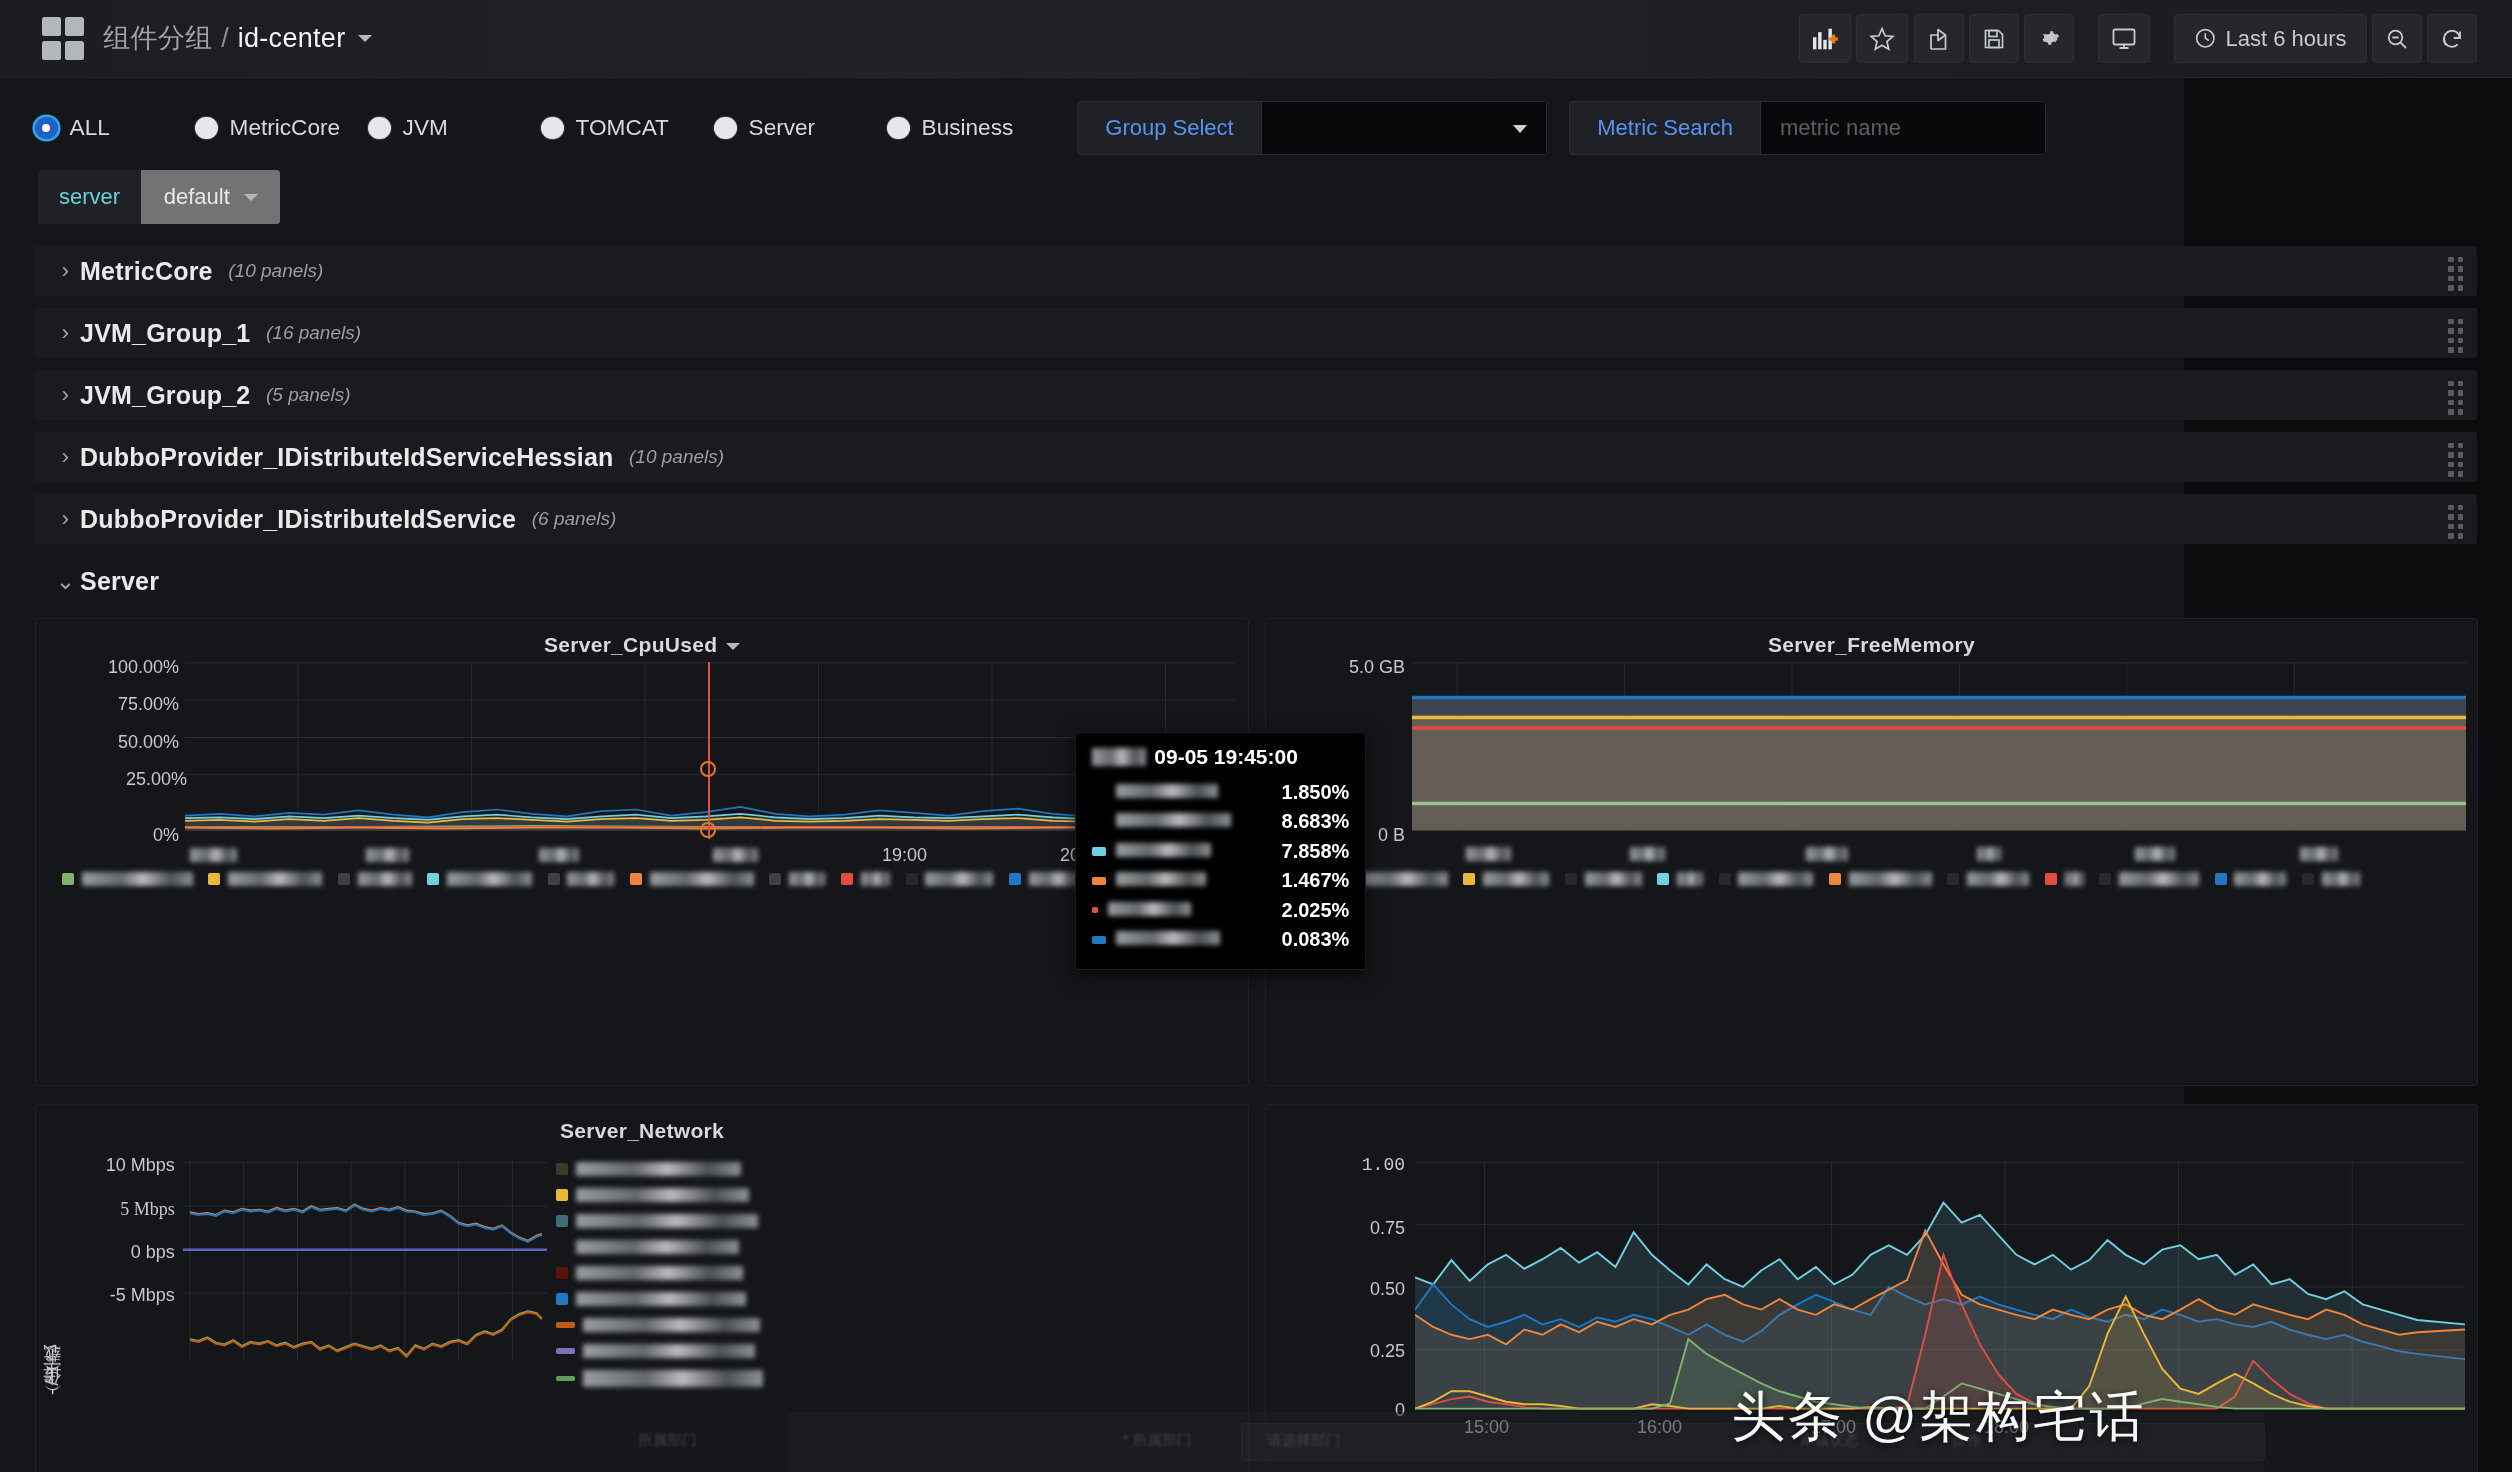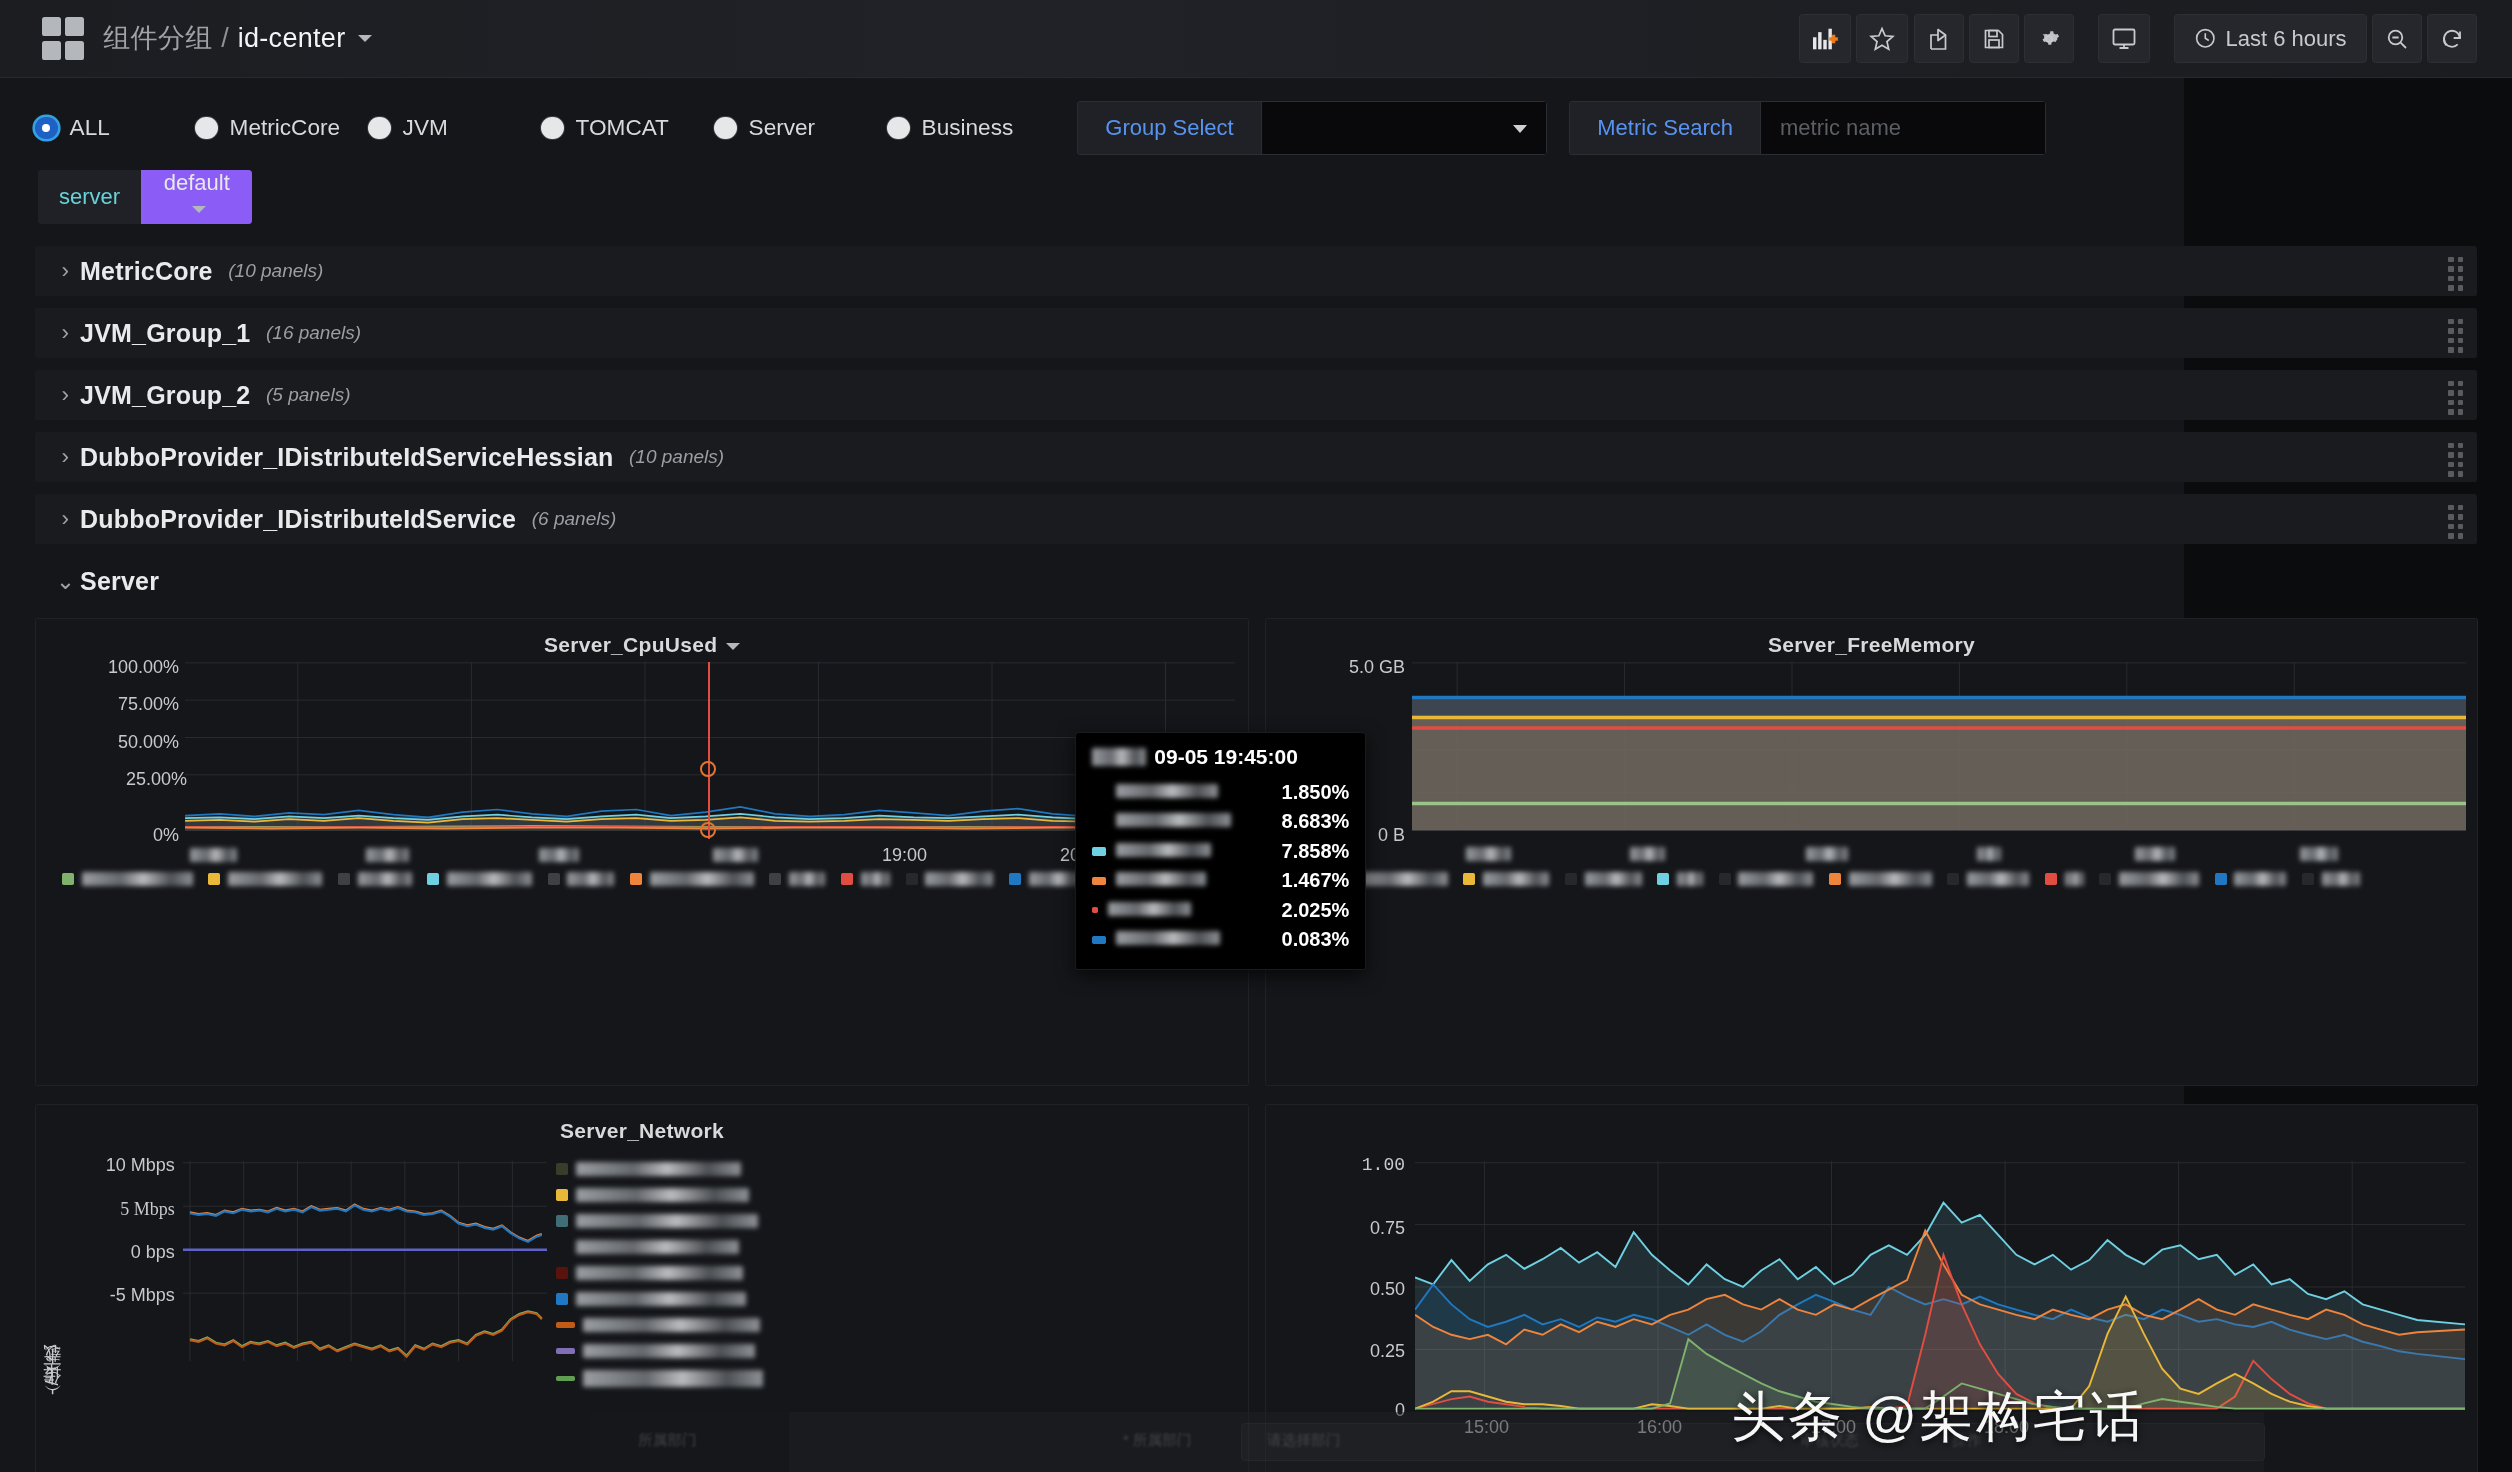--- a/index.html
+++ b/index.html
@@ -60,21 +60,21 @@
     background: #09090b; border: 0.9px solid #2a2d32; color: #d8d9da; font-size: 22px;
     display: flex; align-items: center; padding: 0 19px; min-width: 286px; position: relative;
   }
   .seg .val .ph { color: #5b5e63; }
   .dncaret { position:absolute; right: 19px; top: 50%; margin-top:-3.5px; width:0;height:0;
     border-left:7.8px solid transparent;border-right:7.8px solid transparent;border-top:8.7px solid #ced0d3; }
 
   
   .subvars { position: absolute; top: 170px; left: 38px; display: flex; height: 54px; border-radius: 3.5px; overflow:hidden; }
   .subvars .key { background:#1f2126; color:#69d2d8; font-size:22px; display:flex;align-items:center;padding:0 21px; }
-  .subvars .val { background:#8b5cf6; color:#e7e8ea; font-size:22px; display:flex;align-items:center;gap:10.4px; padding:0 22.6px;flex-direction:column; }
+  .subvars .val { background:#737373; color:#e7e8ea; font-size:22px; display:flex;align-items:center;gap:10.4px; padding:0 22.6px; }
 
   
   .rows { position: absolute; top: 246px; left: 0; width: 2512px; }
   .row-header {
     position: relative; height: 50px; margin: 0 35px 12px 35px;
     background: #1a1b1f; border-radius: 2.6px;
     display: flex; align-items: center; padding-left: 15.6px; cursor: pointer;
   }
   .row-header.plain { background: transparent; margin-bottom: 3.5px; }
   .chev { width: 29.5px; color: #9fa2a6; font-size: 22.6px; display:flex; align-items:center; justify-content:center; }

